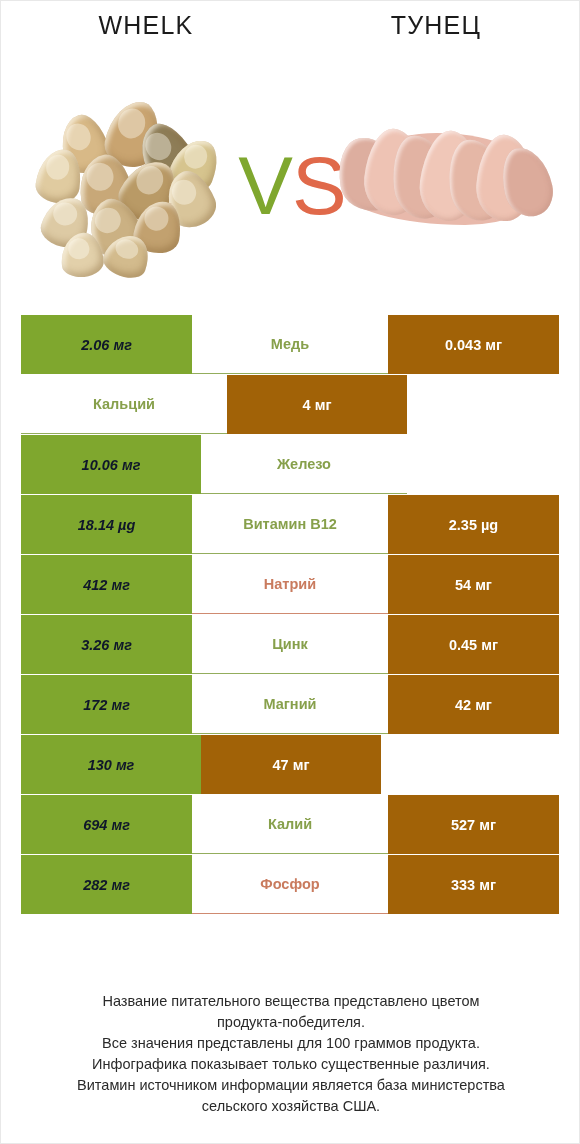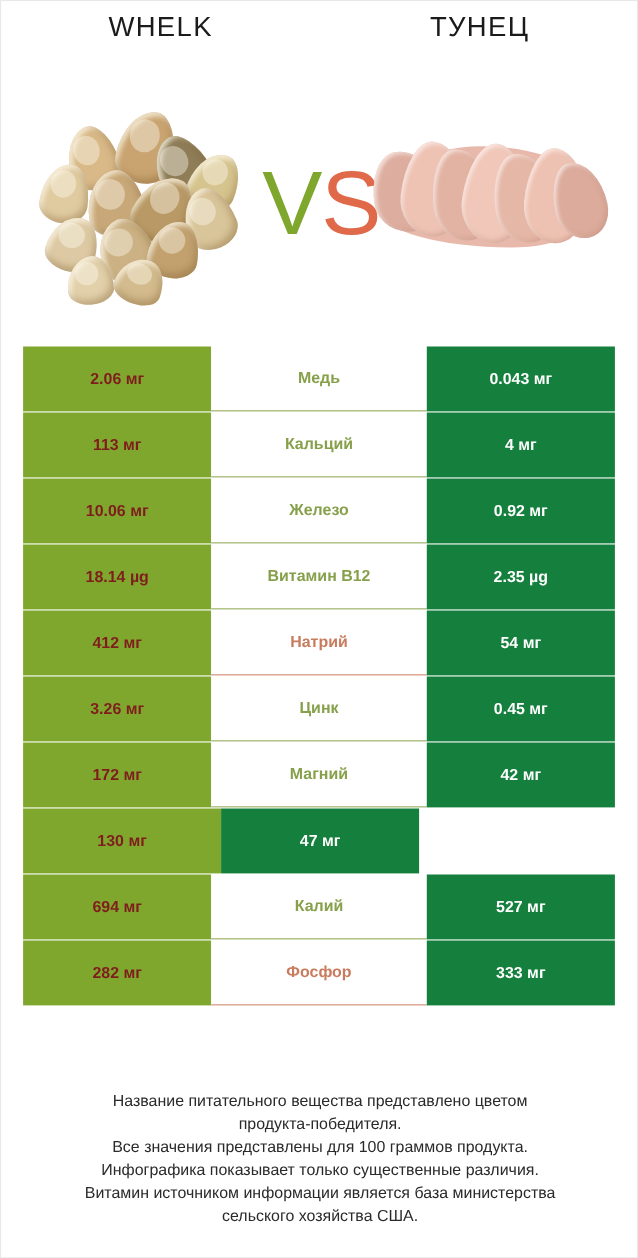--- a/index.html
+++ b/index.html
@@ -124,32 +124,33 @@
     align-items: center;
     justify-content: center;
     box-sizing: border-box;
     font-size: 14.5px;
     font-weight: 700;
     white-space: nowrap;
   }
   .cell-left {
     width: 180px;
     background: #7FA72E;
-    color: #7f1d1d;
+    color: #0f172a;
+    font-style: italic;
   }
   .cell-mid {
     width: 206px;
     background: #ffffff;
     font-size: 14.5px;
     font-weight: 700;
     border-bottom: 1px solid transparent;
   }
   .cell-right {
     width: 180px;
-    background: #15803d;
+    background: #a16207;
     color: #ffffff;
   }
   .row.win-left  .cell-mid { color: #87A04B; border-bottom-color: #93ad5c; }
   .row.win-right .cell-mid { color: #C97B5E; border-bottom-color: #cf8a70; text-align: center; }
 
   
   .footnote {
     position: absolute;
     left: 30px;
     top: 990px;
@@ -206,28 +207,26 @@
       </div>
   </div>
 
   <div class="table" id="table-root">
       <div class="row win-left">
         <div class="cell cell-left">2.06 мг</div>
         <div class="cell cell-mid">Медь</div>
         <div class="cell cell-right">0.043 мг</div>
       </div>
       <div class="row win-left">
-        <div class="cell cell-left">113 мг</div>
         <div class="cell cell-mid">Кальций</div>
         <div class="cell cell-right">4 мг</div>
       </div>
       <div class="row win-left">
         <div class="cell cell-left">10.06 мг</div>
         <div class="cell cell-mid">Железо</div>
-        <div class="cell cell-right">0.92 мг</div>
       </div>
       <div class="row win-left">
         <div class="cell cell-left">18.14 µg</div>
         <div class="cell cell-mid">Витамин B12</div>
         <div class="cell cell-right">2.35 µg</div>
       </div>
       <div class="row win-right">
         <div class="cell cell-left">412 мг</div>
         <div class="cell cell-mid">Натрий</div>
         <div class="cell cell-right">54 мг</div>

